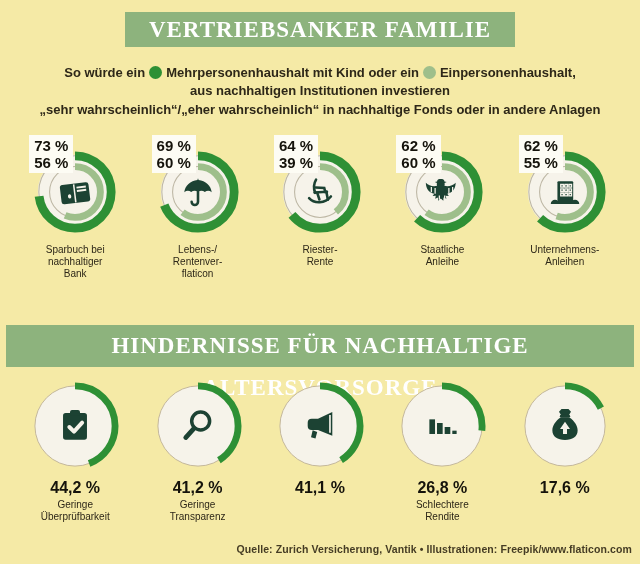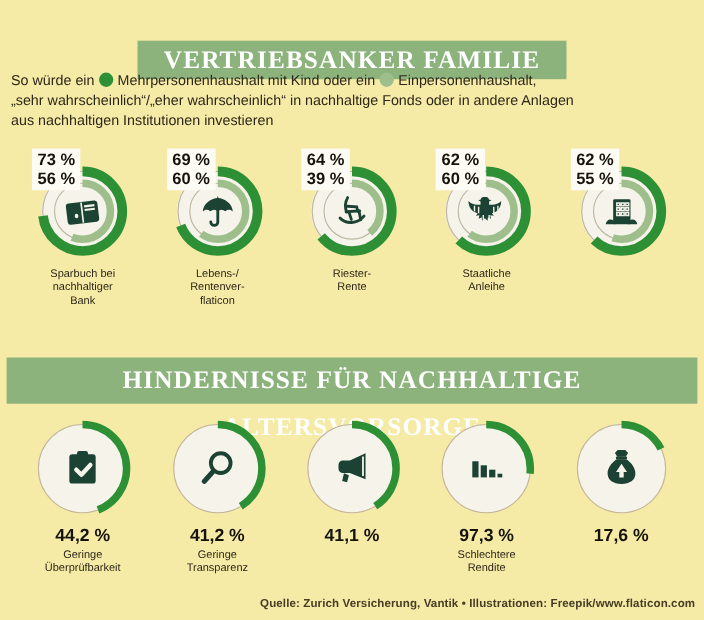--- a/index.html
+++ b/index.html
@@ -7,25 +7,25 @@
     position:relative;width:640px;height:564px;overflow:hidden;
     background:var(--background,#f5eaa6);
     font-family:"Liberation Sans",sans-serif;
     color:var(--text-dark,#2d2718);
   }
   .banner{
     position:absolute;background:var(--banner-green,#8db37d);color:#fff;
     font-family:"Liberation Serif",serif;font-weight:bold;text-align:center;
     letter-spacing:1px;
   }
-  #banner1{left:125px;top:37px;width:390px;height:35px;font-size:23px;line-height:35px;}
+  #banner1{left:125px;top:12px;width:390px;height:35px;font-size:23px;line-height:35px;}
   #banner2{left:6px;top:325px;width:628px;height:42px;font-size:23px;line-height:42px;}
   .legend{
-    position:absolute;top:64px;left:10px;width:620px;
-    font-size:13px;font-weight:normal;line-height:1.42;color:var(--text-dark,#2d2718);
+    position:absolute;top:64px;left:10px;width:620px;text-align:center;
+    font-size:13px;font-weight:bold;line-height:1.42;color:var(--text-dark,#2d2718);
   }
   .dot{display:inline-block;width:13px;height:13px;border-radius:50%;vertical-align:-2px;margin:0 4px;}
   .dot.dark{background:var(--dark-green,#2e9035);}
   .dot.light{background:var(--light-green,#9ebf8b);}
   .row{position:absolute;left:14px;width:612px;display:flex;}
   #row1{top:136px;}
   #row2{top:382px;}
   .card{width:20%;display:flex;flex-direction:column;align-items:center;}
   .donut-wrap{position:relative;width:88px;height:88px;}
   #row1 .donut-wrap{margin-top:12px;}
@@ -60,22 +60,22 @@
 </style>
 </head>
 <body>
 
 <div id="page" style="--background: #f5eaa6; --banner-green: #8db37d; --dark-green: #2e9035; --light-green: #9ebf8b; --icon-green: #1c4233; --off-white: #f6f3ea; --track-gray: #bdb7a4; --text-dark: #2d2718; --percent-text: #15130b; --chip-bg: #fdfcf4; --circle-border: #c3b69c;">
 
   <div id="banner1" class="banner">VERTRIEBSANKER FAMILIE</div>
 
   <div class="legend">
     <div><span>So würde ein</span><span class="dot dark"></span><span>Mehrpersonenhaushalt mit Kind oder ein</span><span class="dot light"></span><span>Einpersonenhaushalt,</span></div>
+    <div>aus nachhaltigen Institutionen investieren</div>
     <div>„sehr wahrscheinlich“/„eher wahrscheinlich“ in nachhaltige Fonds oder in andere Anlagen</div>
-    <div>aus nachhaltigen Institutionen investieren</div>
   </div>
 
   <div id="row1" class="row">
 
     <div class="card">
       <div class="donut-wrap">
         <div class="chip">
           <div>73 %</div>
           <div>56 %</div>
         </div>
@@ -184,20 +184,22 @@
           <circle class="track" cx="45" cy="45" r="26"></circle>
           <circle class="arc inner" cx="45" cy="45" r="26" transform="rotate(-90 45 45)" stroke-dasharray="89.85 163.36"></circle>
           <g class="icon" transform="translate(45,46) scale(1.55) translate(-12,-12)">
             <rect class="ifill" x="7" y="4.2" width="10.4" height="15" rx=".8"></rect>
             <path class="iwl" d="M9.2 6.4h1.7v1.7H9.2zM11.9 6.4h1.7v1.7h-1.9zM14.6 6.4h1.7v1.7h-1.7zM9.2 9.3h1.7V11H9.2zM11.9 9.3h1.7V11h-1.9zM14.6 9.3h1.7V11h-1.7zM9.2 12.2h1.7v1.7H9.2zM11.9 12.2h1.7v1.7h-1.9zM14.6 12.2h1.7v1.7h-1.7z" style="stroke-width:.9"></path>
             <path class="ifill" d="M2.6 19.2a2.8 2.8 0 0 1 5.6 0z"></path>
             <path class="ifill" d="M15.8 19.2a2.8 2.8 0 0 1 5.6 0z"></path>
           </g>
         </svg>
       </div>
+      <div class="lbl">Unternehmens-
+Anleihen</div>
     </div>
 
   </div>
 
   <div id="banner2" class="banner">HINDERNISSE FÜR NACHHALTIGE ALTERSVORSORGE</div>
 
   <div id="row2" class="row">
 
     <div class="card">
       <div class="donut-wrap">
@@ -253,21 +255,21 @@
           <circle class="disc2" cx="45" cy="45" r="41"></circle>
           <circle class="arc single" cx="45" cy="45" r="41" transform="rotate(-90 45 45)" stroke-dasharray="69.04 257.61"></circle>
           <g class="icon" transform="translate(45,45) scale(1.7) translate(-12,-12)">
             <rect class="ifill" x="4.4" y="8" width="3.4" height="8.8"></rect>
             <rect class="ifill" x="9" y="10.2" width="3.4" height="6.6"></rect>
             <rect class="ifill" x="13.6" y="12.6" width="3.4" height="4.2"></rect>
             <rect class="ifill" x="18.2" y="14.8" width="2.6" height="2"></rect>
           </g>
         </svg>
       </div>
-      <div class="pct2">97,3 %</div>
+      <div class="pct2">26,8 %</div>
       <div class="lbl">Schlechtere
 Rendite</div>
     </div>
 
     <div class="card">
       <div class="donut-wrap">
         <svg class="donut" viewBox="0 0 90 90">
           <circle class="disc2" cx="45" cy="45" r="41"></circle>
           <circle class="arc single" cx="45" cy="45" r="41" transform="rotate(-90 45 45)" stroke-dasharray="45.34 257.61"></circle>
           <g class="icon" transform="translate(45,45) scale(1.7) translate(-12,-12)">

